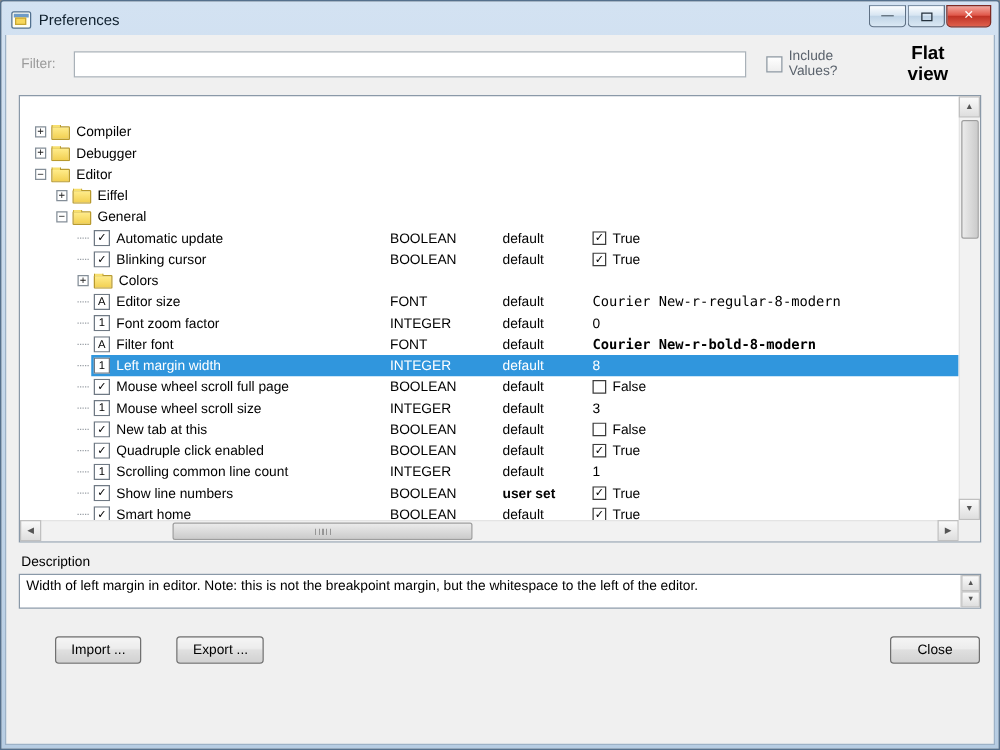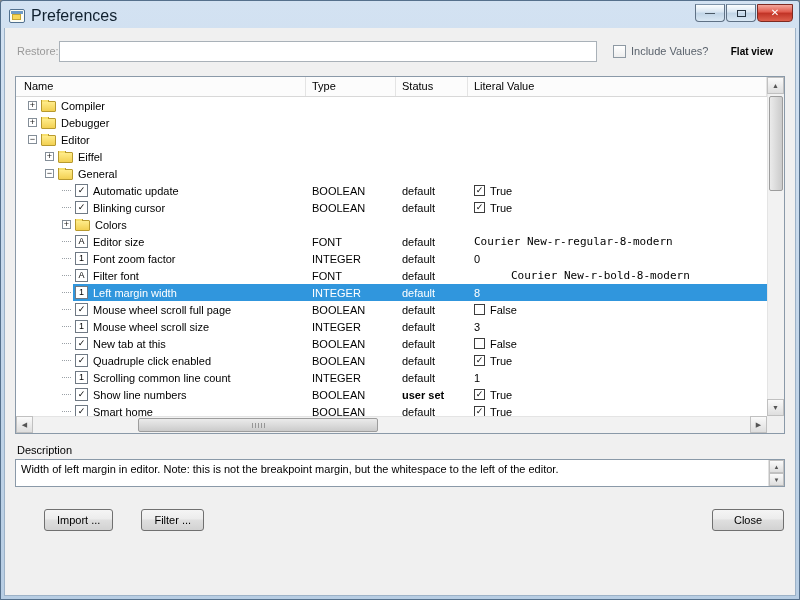--- a/index.html
+++ b/index.html
@@ -4,37 +4,37 @@
 <style>
   html,body{margin:0;padding:0;background:#888;}
   *{box-sizing:border-box;}
   .dialog{width:800px;height:600px;border:1px solid #55708c;background:linear-gradient(#d3e2f2,#b7cde3);
     padding:3px;border-radius:3px 3px 0 0;display:flex;flex-direction:column;
     font-family:"Liberation Sans","DejaVu Sans",sans-serif;font-size:11px;color:#000;}
   .titlebar{height:24px;flex:none;display:flex;align-items:center;padding:0 5px;position:relative;}
   .tico{width:16px;height:14px;position:relative;flex:none;border:1px solid #51708f;background:#fdfdf4;border-radius:2px;}
   .tico::before{content:"";position:absolute;left:1px;top:1px;right:1px;height:3px;background:#6f9bc6;}
   .tico::after{content:"";position:absolute;left:2px;bottom:2px;width:7px;height:4px;background:#f8d75a;border:1px solid #c7a633;}
-  .title-text{margin-left:6px;font-size:16px;color:#10202e;}
+  .title-text{margin-left:6px;font-size:12px;color:#10202e;}
   .win-controls{position:absolute;right:3px;top:0;display:flex;gap:1px;}
   .wbtn{width:30px;height:18px;border:1px solid #5f7185;border-top-color:#7e93a8;border-radius:0 0 4px 4px;
     display:flex;align-items:center;justify-content:center;
     background:linear-gradient(#fbfdfe,#d7e5f2 45%,#c0d4e6 50%,#dae8f4);color:#24313d;font-size:10px;line-height:10px;}
   .wbtn.close{width:36px;background:linear-gradient(#f3a79d,#e0584a 45%,#c03225 50%,#de5f4c);color:#fff;font-weight:bold;border-color:#7e2a22;}
   .maxglyph{width:9px;height:7px;border:1px solid #24313d;display:inline-block;}
   .client{flex:1;background:#f0f0f0;display:flex;flex-direction:column;padding:8px 10px;border:1px solid #9db2c7;border-top:none;}
   .filter-row{display:flex;align-items:center;margin:4px 2px 14px 2px;height:22px;flex:none;}
   .filter-label{color:#9a9a9a;width:42px;flex:none;}
   .filter-input{width:538px;height:21px;border:1px solid #a9b1b8;padding:2px 4px;background:#fff;
     font-family:"Liberation Sans","DejaVu Sans",sans-serif;font-size:11px;flex:none;}
   .inc-wrap{display:flex;align-items:center;margin-left:16px;}
   .cbx-big{width:13px;height:13px;border:1px solid #8e99a3;background:linear-gradient(#fff,#eee);margin-right:5px;flex:none;}
   .inc-label{color:#5a626c;}
   .flat-btn{margin-left:auto;margin-right:4px;background:none;border:none;cursor:default;
-    font-family:"Liberation Sans","DejaVu Sans",sans-serif;font-size:10px;font-weight:bold;color:#000;padding:2px 6px;}
+    font-family:"Liberation Sans","DejaVu Sans",sans-serif;font-size:15px;font-weight:bold;color:#000;padding:2px 6px;}
   .tree-panel{height:358px;flex:none;position:relative;background:#fff;border:1px solid #8a99a8;}
   .thead{position:absolute;top:0;left:0;right:17px;height:20px;display:flex;background:#fcfcfc;border-bottom:1px solid #d8d8d8;}
   .hc{border-right:1px solid #e4e4e4;line-height:19px;padding-left:6px;overflow:hidden;white-space:nowrap;}
   .hc.c-name{width:290px;padding-left:8px;flex:none;}
   .hc.c-type{width:90px;flex:none;}
   .hc.c-status{width:72px;flex:none;}
   .hc.c-value{flex:1;}
   .rows{position:absolute;top:20px;left:0;right:17px;bottom:17px;overflow:hidden;}
   .trow{height:17px;display:flex;align-items:center;position:relative;}
   .cell{position:relative;z-index:1;}
@@ -51,21 +51,21 @@
     border-radius:1px;margin-right:5px;position:relative;top:1px;}
   .ic-folder::before{content:"";position:absolute;left:-1px;top:-4px;width:6px;height:3px;background:#f7df6e;
     border:1px solid #b89a2e;border-bottom:none;border-radius:2px 2px 0 0;}
   .picon{flex:none;width:13px;height:13px;border:1px solid #6f7984;background:#fff;margin-right:5px;
     font-size:9px;line-height:11px;text-align:center;color:#000;}
   .sel-ov{position:absolute;top:0;bottom:0;right:0;background:#3096dd;z-index:0;}
   .trow.sel .lab,.trow.sel .c-type,.trow.sel .c-status,.trow.sel .c-value{color:#fff;}
   .cbx{flex:none;width:11px;height:11px;border:1px solid #3c3c3c;background:#fff;margin-right:5px;
     font-size:9px;line-height:9px;text-align:center;color:#000;}
   .val.mono{font-family:"DejaVu Sans Mono","Liberation Mono",monospace;}
-  .val.b{font-weight:normal;margin-left:37px;}
+  .val.b{font-weight:bold;}
   .vscroll{position:absolute;top:0;right:0;bottom:17px;width:17px;background:#f2f2f2;border-left:1px solid #e4e4e4;}
   .hscroll{position:absolute;left:0;right:17px;bottom:0;height:17px;background:#f2f2f2;border-top:1px solid #e4e4e4;}
   .sbtn{position:absolute;width:17px;height:17px;display:flex;align-items:center;justify-content:center;
     background:linear-gradient(#fafafa,#dedede);border:1px solid #c0c0c0;color:#555;font-size:7px;line-height:7px;}
   .vup{top:0;left:-1px;}
   .vdn{bottom:0;left:-1px;}
   .hl{left:0;top:-1px;}
   .hr{right:0;top:-1px;}
   .vthumb{position:absolute;left:1px;right:1px;top:19px;height:95px;background:linear-gradient(90deg,#ebebeb,#cbcbcb);
     border:1px solid #9d9d9d;border-radius:2px;}
@@ -105,36 +105,30 @@
         </div>
       <div class="wbtn close">
           <span>✕</span>
         </div>
     </div>
   </div>
 
   <div class="client">
 
     <div class="filter-row">
-      <span class="filter-label">Restore:</span>
+      <span class="filter-label">Filter:</span>
       <input class="filter-input" type="text" value="" style="">
       <span class="inc-wrap">
         <span class="cbx-big"></span>
         <span class="inc-label">Include Values?</span>
       </span>
       <button class="flat-btn">Flat view</button>
     </div>
 
     <div class="tree-panel">
-      <div class="thead">
-        <div class="hc c-name">Name</div>
-        <div class="hc c-type">Type</div>
-        <div class="hc c-status">Status</div>
-        <div class="hc c-value">Literal Value</div>
-      </div>
       <div class="rows">
           <div class="trow">
             <div class="cell c-name">
               <span class="sp" style="width: 12px;"></span>
               <span class="exp">+</span>
               <span class="ic-folder"></span>
               <span class="lab">Compiler</span>
             </div>
             <div class="cell c-type"></div>
             <div class="cell c-status"></div>
@@ -393,18 +387,18 @@
     <div class="desc-box">
       <span>Width of left margin in editor.  Note: this is not the breakpoint margin, but the whitespace to the left of the editor.</span>
       <div class="desc-sb">
         <div class="dbtn dup">▲</div>
         <div class="dbtn ddn">▼</div>
       </div>
     </div>
 
     <div class="btn-row">
       <button class="btn gap">Import ...</button>
-      <button class="btn gap">Filter ...</button>
+      <button class="btn gap">Export ...</button>
       <button class="btn close-btn">Close</button>
     </div>
 
   </div>
 </div>
 
 </body></html>

